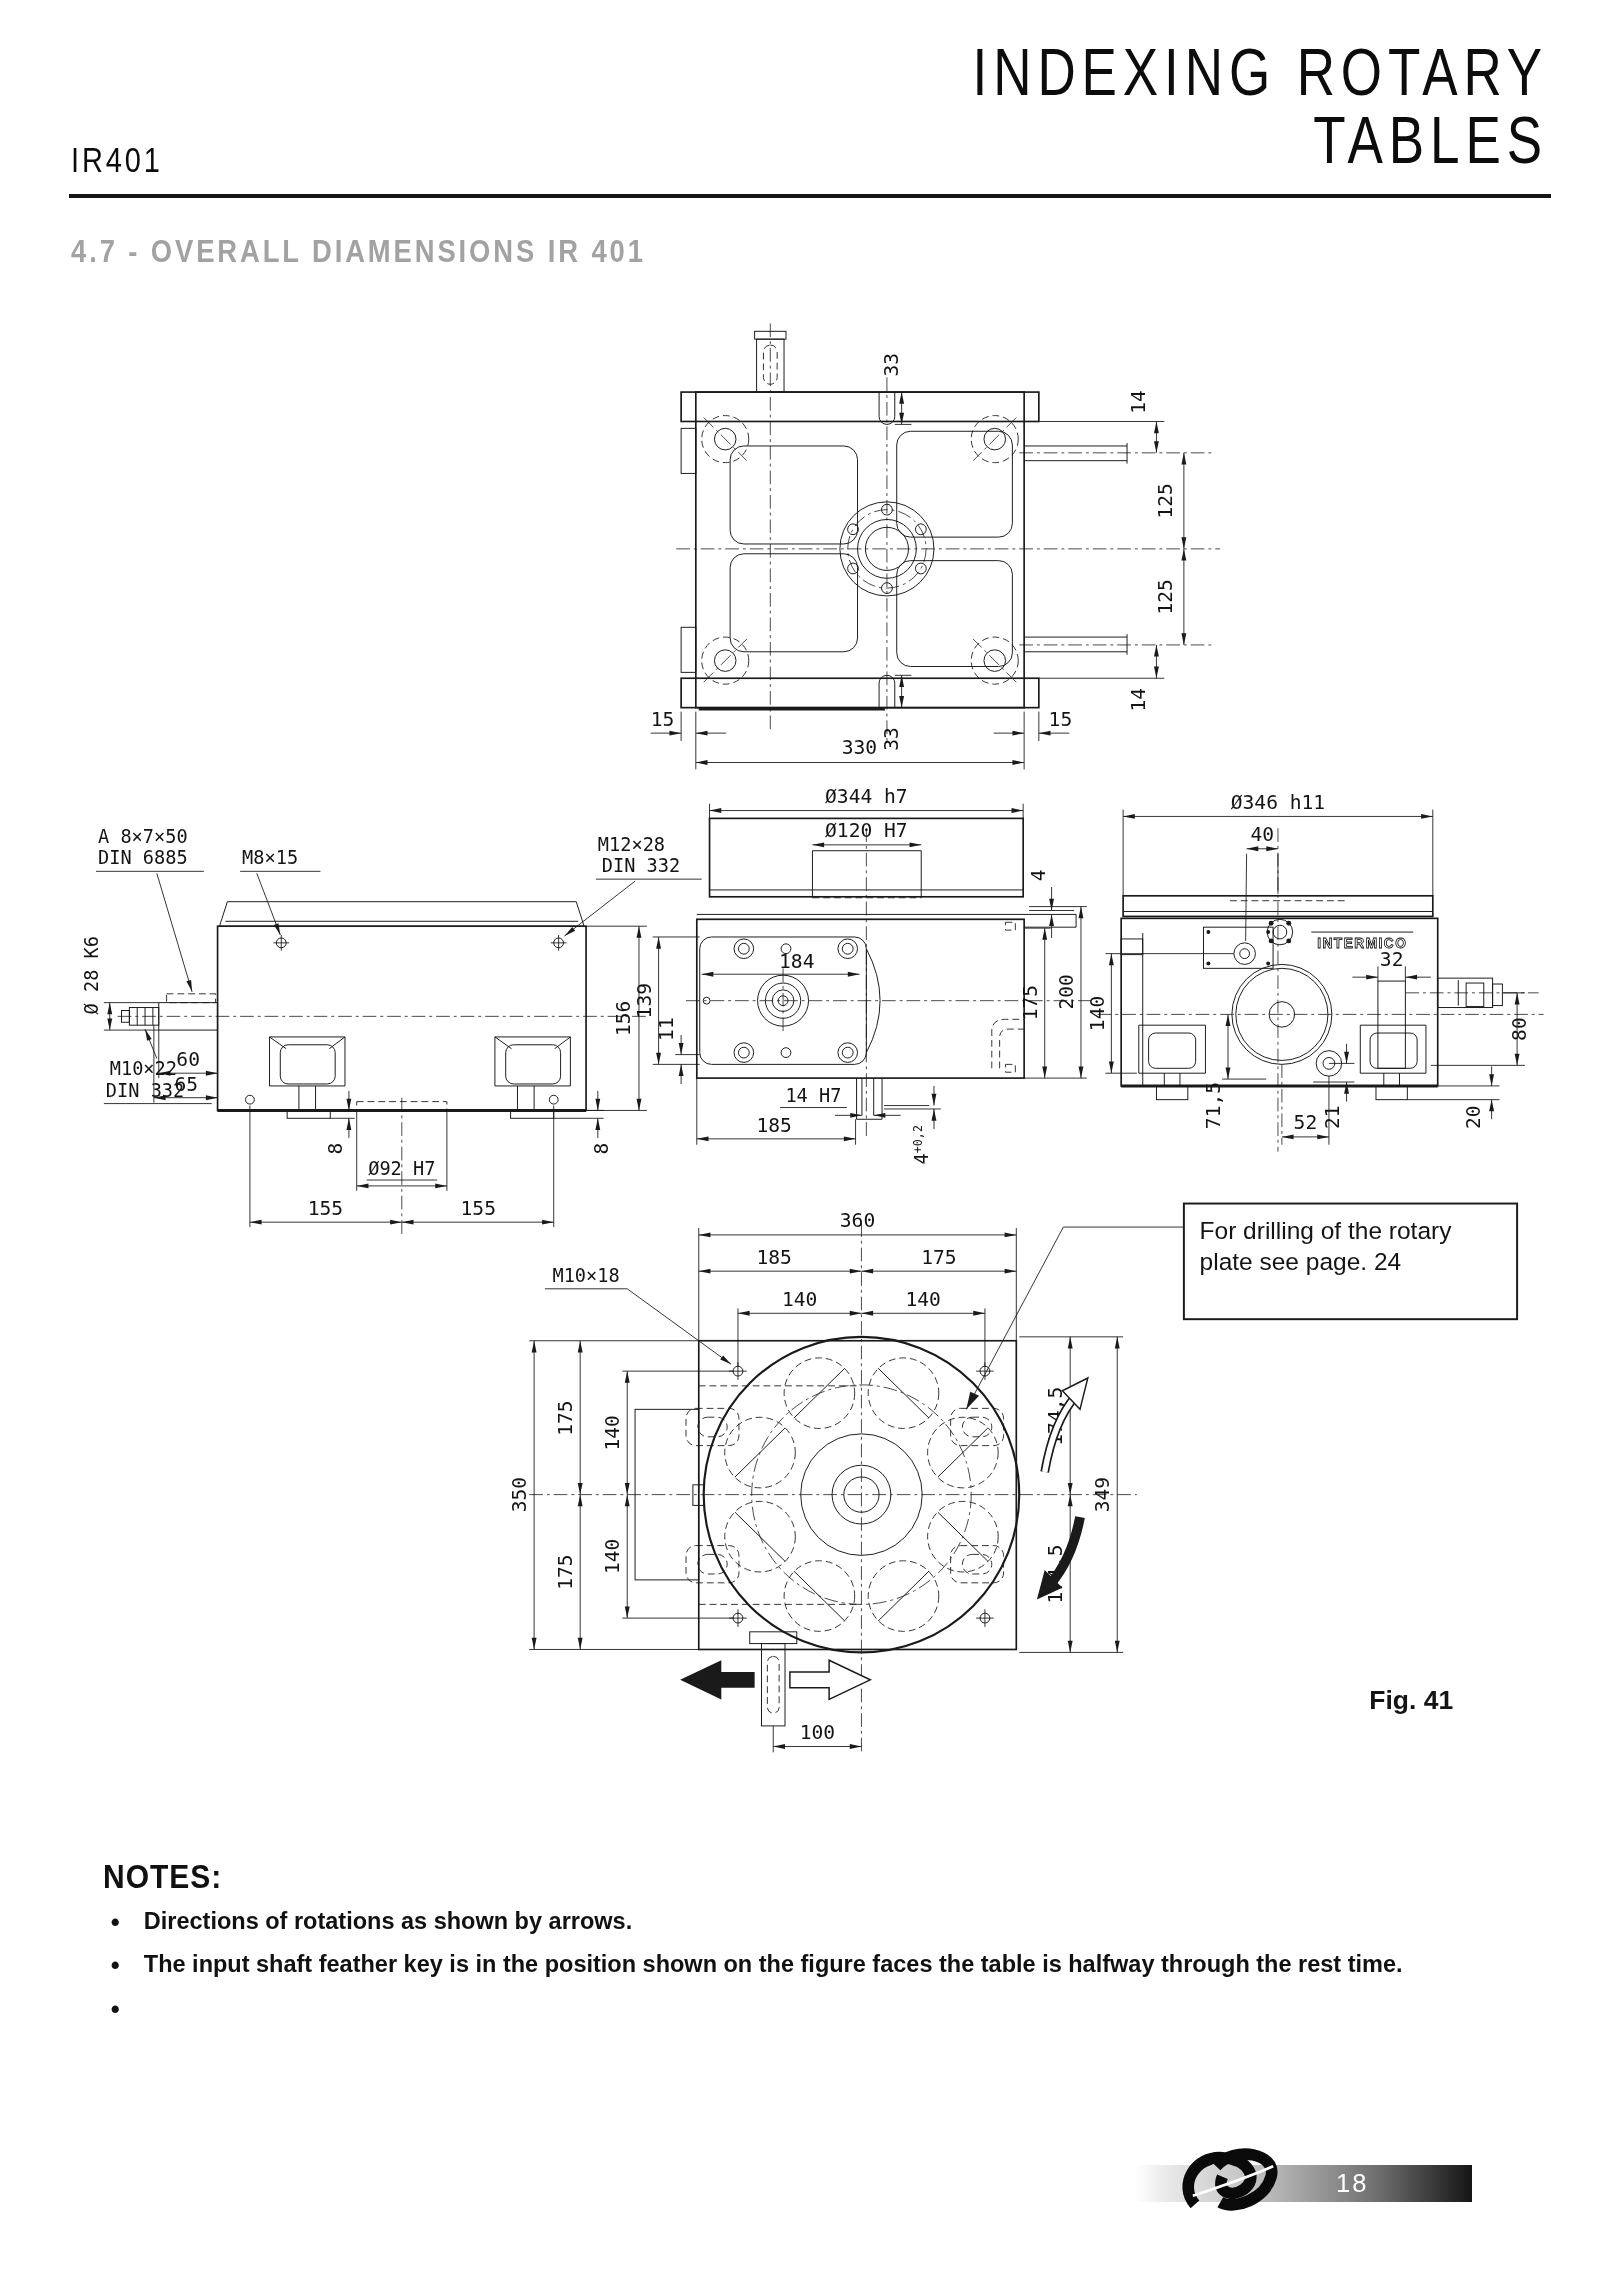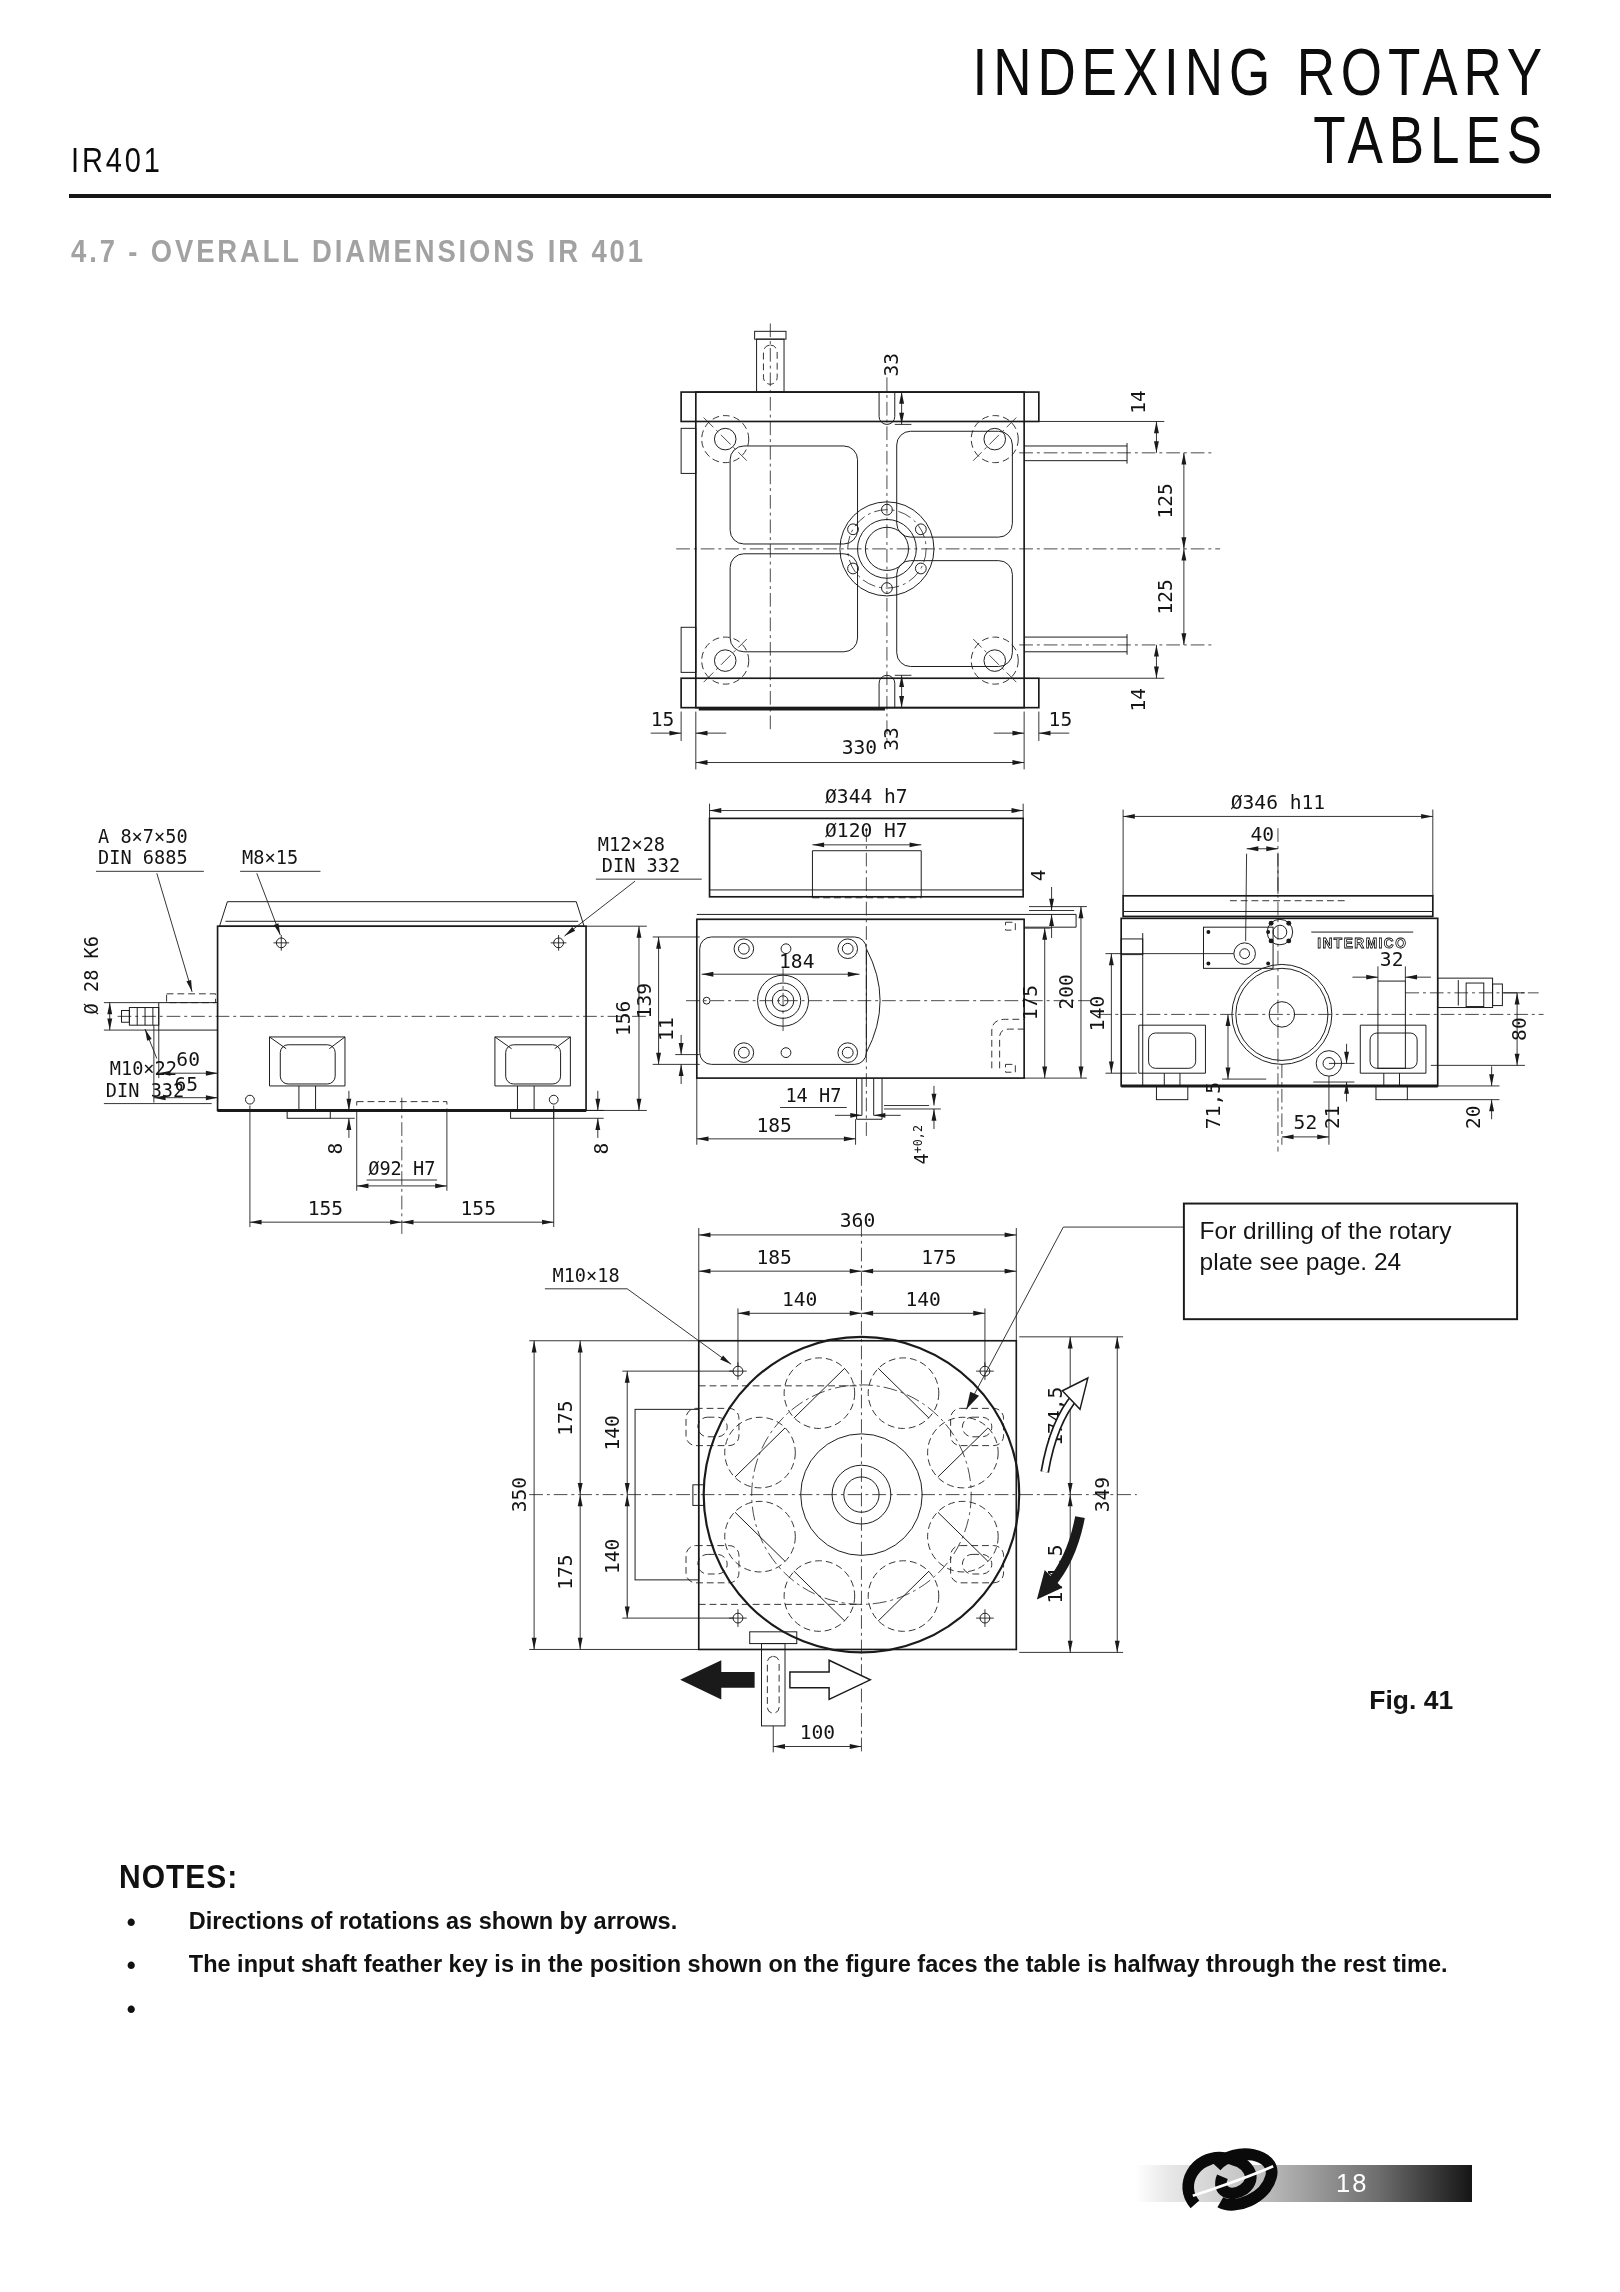--- a/index.html
+++ b/index.html
@@ -21,24 +21,24 @@
   svg.draw text.logo-t{font-family:"Liberation Sans",sans-serif;font-size:14px;font-weight:bold;
                        fill:#fff;stroke:#000;stroke-width:0.8;letter-spacing:1.5px;}
   .ol{fill:none;stroke:#1a1a1a;stroke-width:1.7;}
   .tl{fill:none;stroke:#1a1a1a;stroke-width:1;}
   .th{fill:none;stroke:#1a1a1a;stroke-width:3;}
   .cl{fill:none;stroke:#1a1a1a;stroke-width:0.8;stroke-dasharray:14 4 3 4;}
   .hd{fill:none;stroke:#1a1a1a;stroke-width:0.9;stroke-dasharray:7 4;}
   .dl{fill:none;stroke:#1a1a1a;stroke-width:0.9;}
   .dar{marker-start:url(#arr);marker-end:url(#arr);}
   .me{marker-end:url(#arr);}
-  .notes{position:absolute;left:103px;top:1858px;width:1392px;margin-left:16px;}
+  .notes{position:absolute;left:103px;top:1858px;width:1392px;}
   .notes-h{font-size:30px;font-weight:bold;letter-spacing:1px;margin-bottom:15.7px;
            transform:scaleY(1.1);transform-origin:top left;}
-  .note-item{font-size:23.5px;font-weight:bold;margin-bottom:14.7px;display:flex;align-items:flex-start;gap:29px;}
+  .note-item{font-size:23.5px;font-weight:bold;margin-bottom:14.7px;display:flex;align-items:flex-start;}
   .blt{width:33px;flex:0 0 33px;text-align:left;padding-left:7.8px;}
   .blt::before{content:"•";font-size:25.5px;}
   .footer-bar{position:absolute;left:1135px;top:2165px;width:337px;height:37px;
      background:linear-gradient(90deg,#ffffff 0%,#e8e8e8 10%,#b9b9b9 40%,#6e6e6e 72%,#151515 100%);}
   .page-num{position:absolute;left:201px;top:3.9px;font-size:25.5px;font-weight:normal;color:#fff;letter-spacing:2px;}
   svg.logo{position:absolute;left:1179px;top:2143px;}
 </style>
 </head>
 <body>
 

